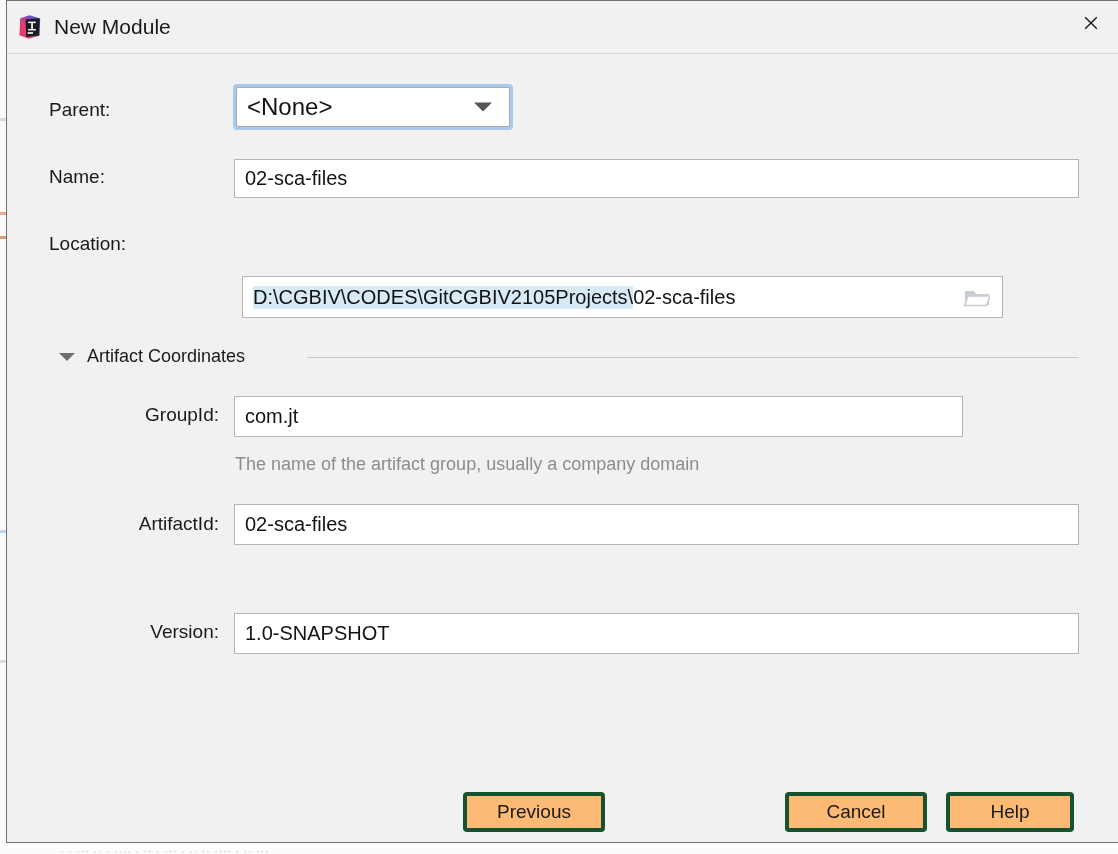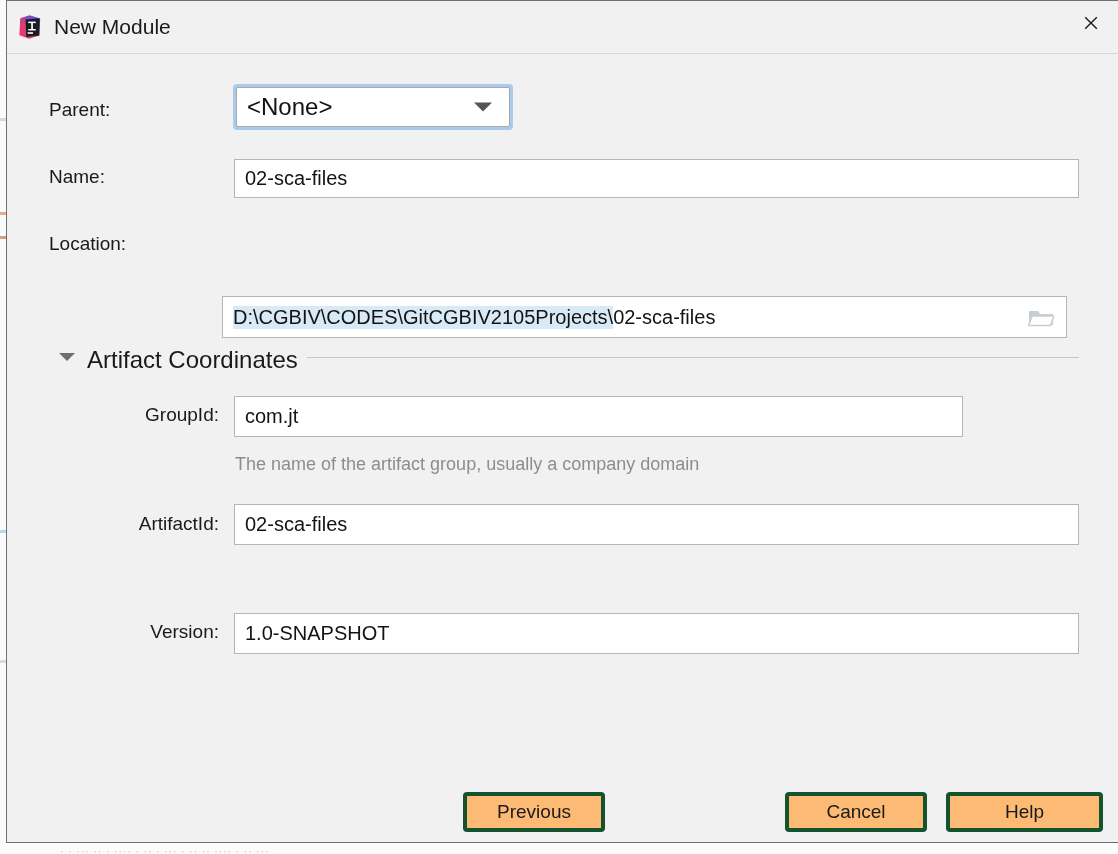--- a/index.html
+++ b/index.html
@@ -181,21 +181,21 @@
   
   .section-arrow {
     position: absolute;
     width: 0; height: 0;
     border-left: 8px solid transparent;
     border-right: 8px solid transparent;
     border-top: 8px solid #6e6e6e;
   }
   .section-title {
     position: absolute;
-    font-size: 24px;
+    font-size: 18px;
     color: #1a1a1a;
     white-space: nowrap;
   }
   .section-rule {
     position: absolute;
     height: 1px;
     background: #c6c6c6;
   }
 
   .hint {
@@ -286,21 +286,21 @@
           <span class="arrow"></span>
         </div>
       </div>
 
       <div class="row-label" style="left:42px; top:112px;">Name:</div>
       <div class="field" style="left:227px; top:105px; width:845px; height:39px;">
         <span>02-sca-files</span>
       </div>
 
       <div class="row-label" style="left:42px; top:179px;">Location:</div>
-      <div class="field" style="left:215px; top:222px; width:845px; height:42px;margin-top:20px;">
+      <div class="field" style="left:235px; top:222px; width:761px; height:42px;">
         <span class="sel">D:\CGBIV\CODES\GitCGBIV2105Projects\</span>
           <span>02-sca-files</span>
         <span class="browse-icon">
           <svg width="26" height="20" viewBox="0 0 26 20">
             <path d="M1 4 L1 18 L25 18 L25 7 L12 7 L10 4 Z" fill="#c7cdd4"></path>
             <path d="M4 9 L26 9 L22.5 18.5 L0.5 18.5 Z" fill="#ffffff" stroke="#c7cdd4" stroke-width="1.6"></path>
           </svg>
         </span>
       </div>
 
@@ -319,17 +319,17 @@
         <span>02-sca-files</span>
       </div>
 
       <div class="row-label right" style="left:12px; top:567px; width:200px;">Version:</div>
       <div class="field" style="left:227px; top:559px; width:845px; height:41px;">
         <span>1.0-SNAPSHOT</span>
       </div>
 
       <div class="btn" style="left:456px; top:738px; width:142px;">Previous</div>
       <div class="btn" style="left:778px; top:738px; width:142px;">Cancel</div>
-      <div class="btn" style="left:939px; top:738px; width:157px;">Help</div>
+      <div class="btn" style="left:939px; top:738px; width:128px;">Help</div>
 
     </div>
   </div>
 </div>
 
 </body></html>

